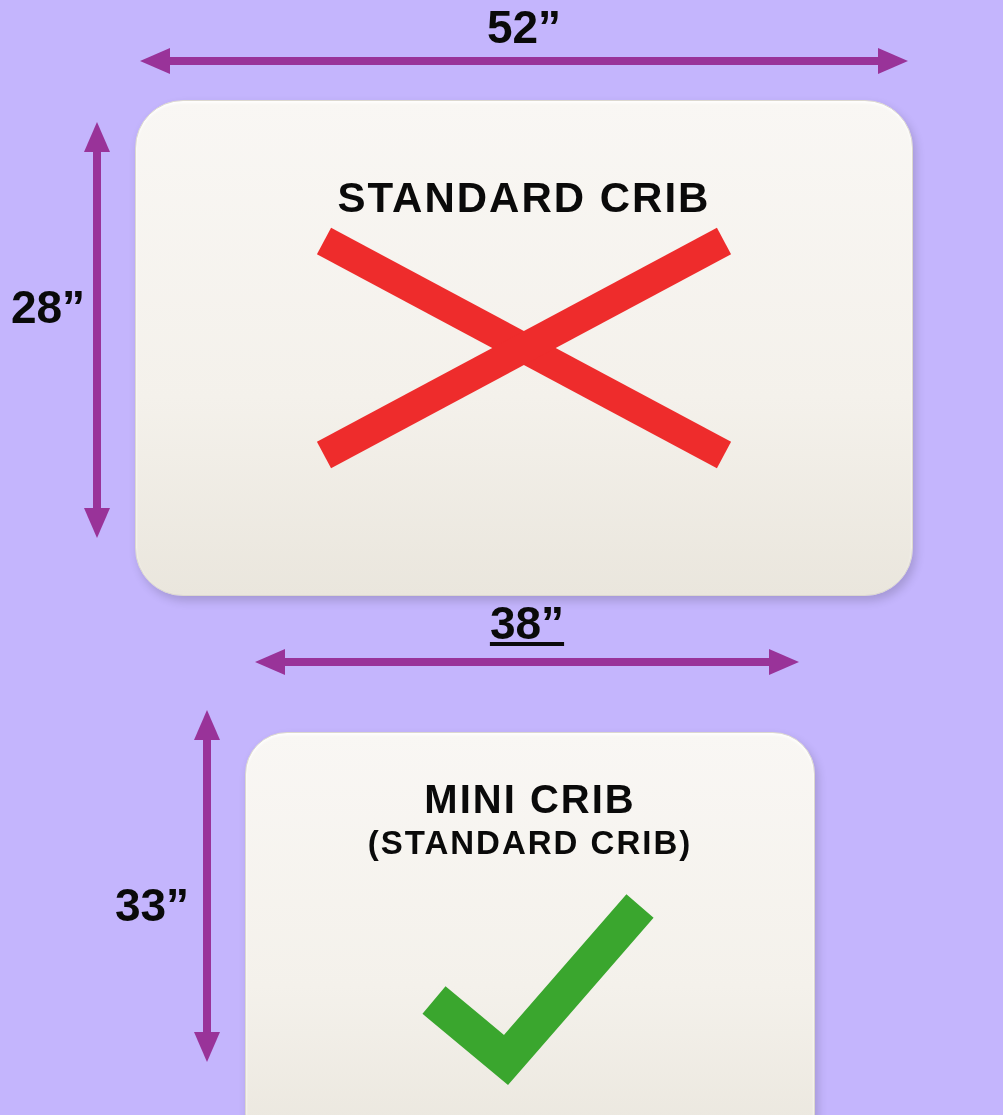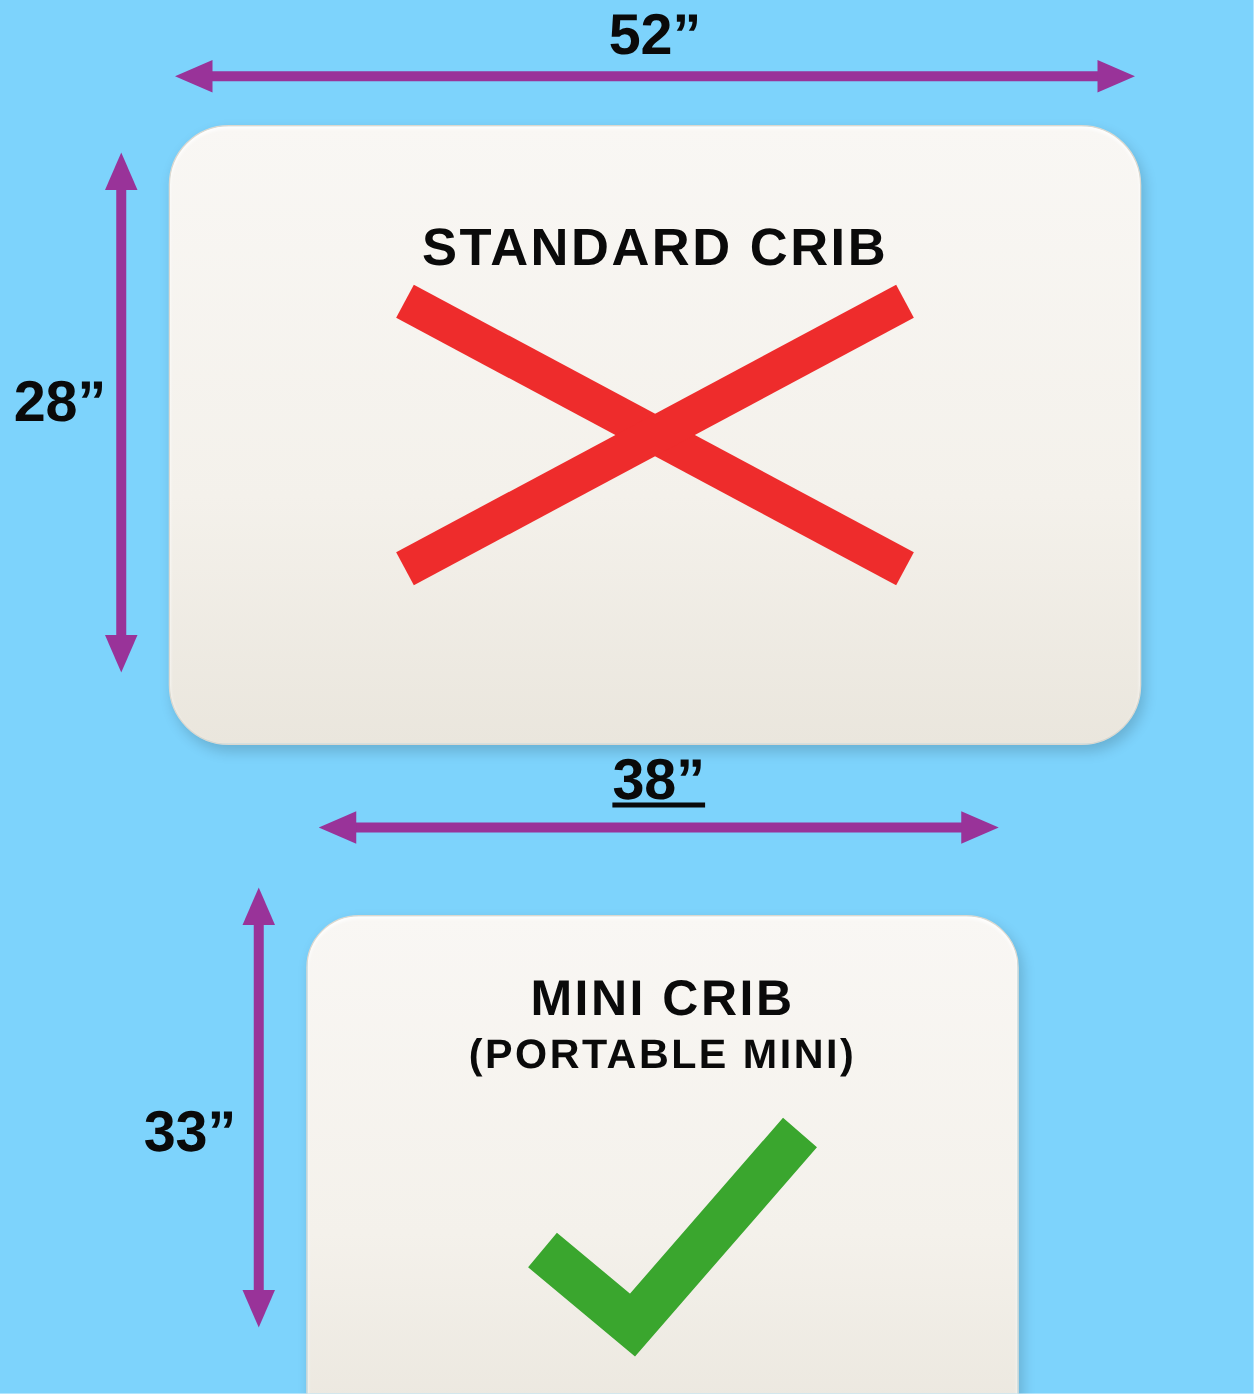--- a/index.html
+++ b/index.html
@@ -16,21 +16,21 @@
     margin: 0;
     padding: 0;
     background: #ffffff;
   }
 
   .canvas {
     position: relative;
     width: 1003px;
     height: 1115px;
     margin: 0 auto;
-    background: #7dd3fc;
+    background: #c4b5fd;
     font-family: "Liberation Sans", "DejaVu Sans", sans-serif;
     color: var(--color-text);
     overflow: hidden;
   }
 
   .dim-label {
     position: absolute;
     font-weight: 600;
     font-size: 46px;
     line-height: 1;
@@ -94,21 +94,21 @@
     stroke-width: 36;
     fill: none;
     stroke-linecap: butt;
     stroke-linejoin: miter;
     stroke-miterlimit: 6;
   }
 
   
   .std-width-label  { left: 138px; top: 4px;   width: 772px; }
   .std-width-arrow  { left: 138px; top: 44px; }
-  .std-height-label { left: 6px;   top: 298px; width: 84px; }
+  .std-height-label { left: 6px;   top: 284px; width: 84px; }
   .std-height-arrow { left: 80px;  top: 120px; }
 
   .mini-width-label  { left: 253px; top: 600px; width: 548px; text-decoration: underline; }
   .mini-width-arrow  { left: 253px; top: 645px; }
   .mini-height-label { left: 106px; top: 882px; width: 92px; }
   .mini-height-arrow { left: 190px; top: 708px; }
 </style>
 </head>
 <body>
 
@@ -155,21 +155,21 @@
     <div class="dim-label mini-height-label">33”</div>
 
     <svg class="arrow mini-height-arrow" width="34" height="356" viewBox="0 0 34 356" aria-hidden="true">
       <line class="arrow-line" x1="17" y1="26" x2="17" y2="330"></line>
       <polygon class="arrow-head" points="17,2 4,32 30,32"></polygon>
       <polygon class="arrow-head" points="17,354 4,324 30,324"></polygon>
     </svg>
 
     <div class="mattress mini-mattress">
       <div class="crib-name mini-name">MINI CRIB</div>
-      <div class="crib-subname mini-subname">(PORTABLE MINI)</div>
+      <div class="crib-subname mini-subname">(STANDARD CRIB)</div>
 
       <svg class="mark check-mark" width="240" height="200" viewBox="0 0 240 200" aria-hidden="true">
         <polyline class="check-line" points="18,112 90,172 224,18"></polyline>
       </svg>
     </div>
   </section>
 
 </div>
 
 </body></html>

